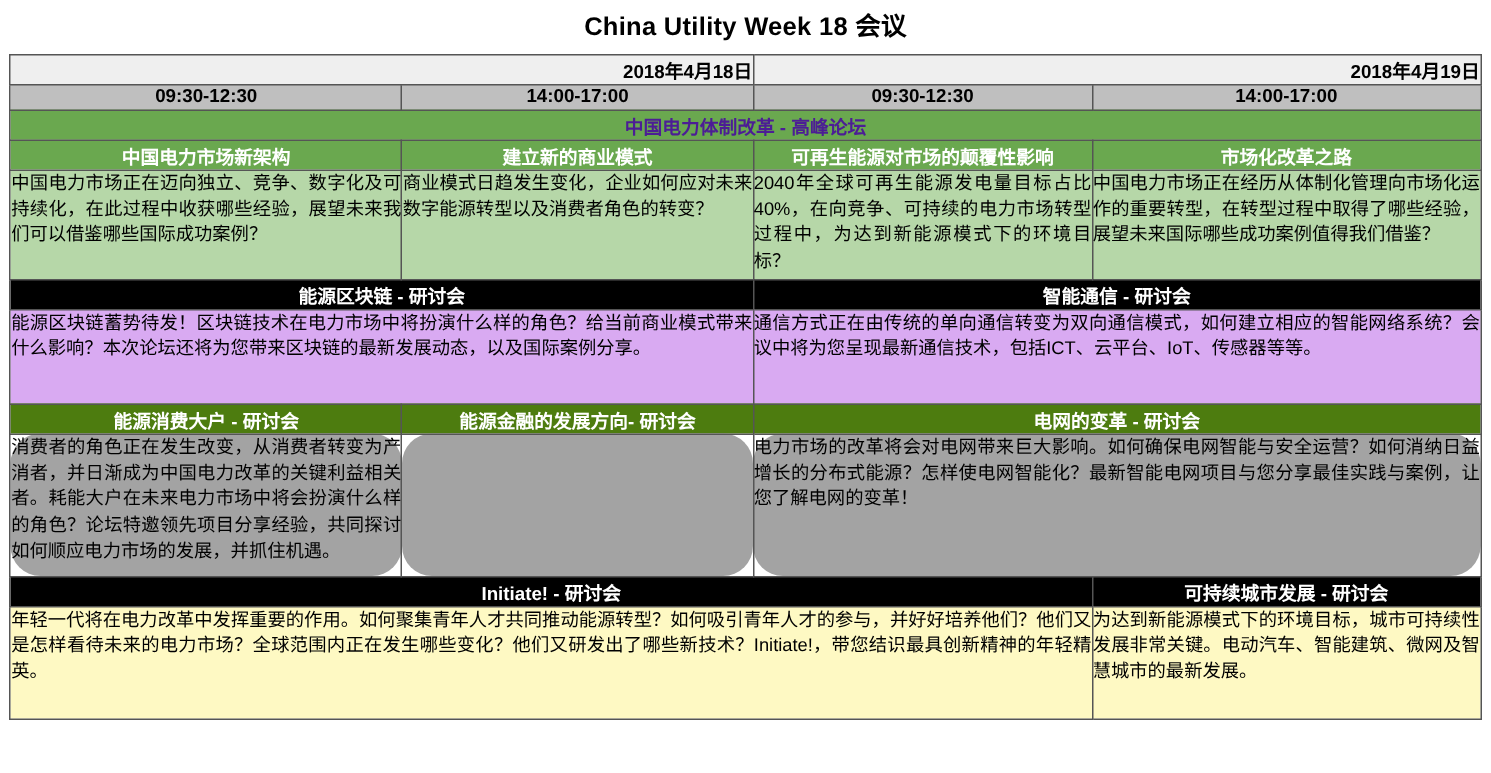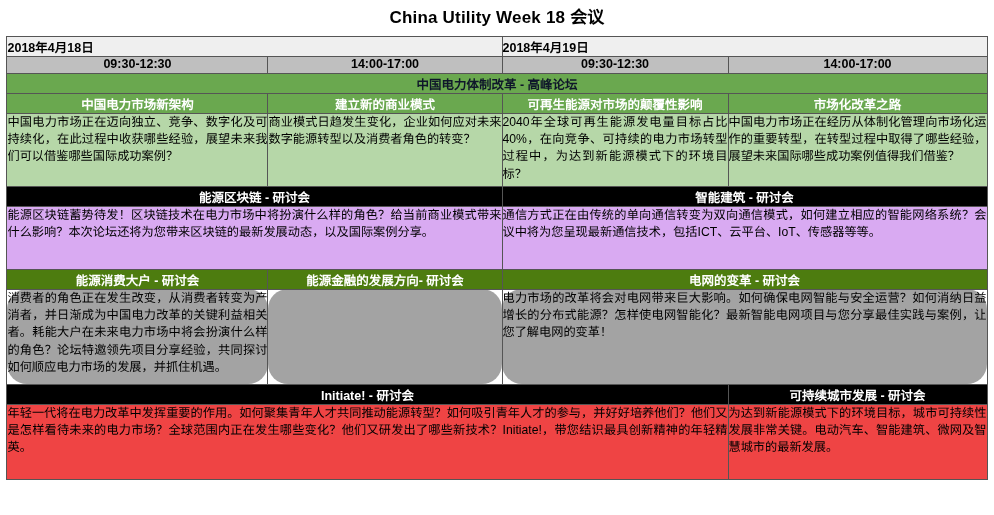--- a/index.html
+++ b/index.html
@@ -43,21 +43,21 @@
 
   table.schedule td {
     border: 1px solid #555555;
     vertical-align: top;
     padding: 0;
   }
 
   
   .date-cell {
     background: #efefef;
-    text-align: left;
+    text-align: right;
     font-size: 12.5px;
     font-weight: bold;
     padding: 4px 2px 4px 2px;
     height: 17px;
     vertical-align: middle;
   }
 
   
   .time-cell {
     background: #bfbfbf;
@@ -68,21 +68,21 @@
     height: 16px;
     vertical-align: middle;
     margin-left: 37px;
   }
 
   
   .band {
     text-align: center;
     font-size: 12.5px;
     font-weight: bold;
-    color: #0f172a;
+    color: #4c1d95;
     padding: 3px 4px 3px 4px;
     vertical-align: middle;
     height: 14px;
   }
 
   
   .sess-title {
     text-align: center;
     font-size: 12.5px;
     font-weight: bold;
@@ -106,21 +106,21 @@
   }
 
   
   .green-head  { background: #6aa84f; }
   .green-body  { background: #b6d7a8; }
   .purple-head { background: #000000; }
   .purple-body { background: #d9aaf2; }
   .orange-head { background: #4d7c0f; }
   .orange-body { background: #a3a3a3; border-radius: 20px; }
   .red-head    { background: #000000; }
-  .red-body    { background: #ef4444; }
+  .red-body    { background: #fef9c3; }
 
   .row-green-body td  { height: 72px; }
   .row-purple-body td { height: 62px; }
   .row-orange-body td { height: 94px; }
   .row-red-body td    { height: 74px; }
 
   .empty-body { }
 </style>
 </head>
 <body>
@@ -161,21 +161,21 @@
 
     <tr class="row-green-body">
       <td class="sess-body green-body">中国电力市场正在迈向独立、竞争、数字化及可持续化，在此过程中收获哪些经验，展望未来我们可以借鉴哪些国际成功案例？</td>
       <td class="sess-body green-body">商业模式日趋发生变化，企业如何应对未来数字能源转型以及消费者角色的转变？</td>
       <td class="sess-body green-body">2040年全球可再生能源发电量目标占比40%，在向竞争、可持续的电力市场转型过程中，为达到新能源模式下的环境目标？</td>
       <td class="sess-body green-body">中国电力市场正在经历从体制化管理向市场化运作的重要转型，在转型过程中取得了哪些经验，展望未来国际哪些成功案例值得我们借鉴？</td>
     </tr>
 
     <tr>
       <td class="sess-title purple-head" colspan="2">能源区块链 - 研讨会</td>
-      <td class="sess-title purple-head" colspan="2">智能建筑 - 研讨会</td>
+      <td class="sess-title purple-head" colspan="2">智能通信 - 研讨会</td>
     </tr>
 
     <tr class="row-purple-body">
       <td class="sess-body purple-body" colspan="2">能源区块链蓄势待发！区块链技术在电力市场中将扮演什么样的角色？给当前商业模式带来什么影响？本次论坛还将为您带来区块链的最新发展动态，以及国际案例分享。</td>
       <td class="sess-body purple-body" colspan="2">通信方式正在由传统的单向通信转变为双向通信模式，如何建立相应的智能网络系统？会议中将为您呈现最新通信技术，包括ICT、云平台、IoT、传感器等等。</td>
     </tr>
 
     <tr>
       <td class="sess-title orange-head">能源消费大户 - 研讨会</td>
       <td class="sess-title orange-head">能源金融的发展方向- 研讨会</td>

